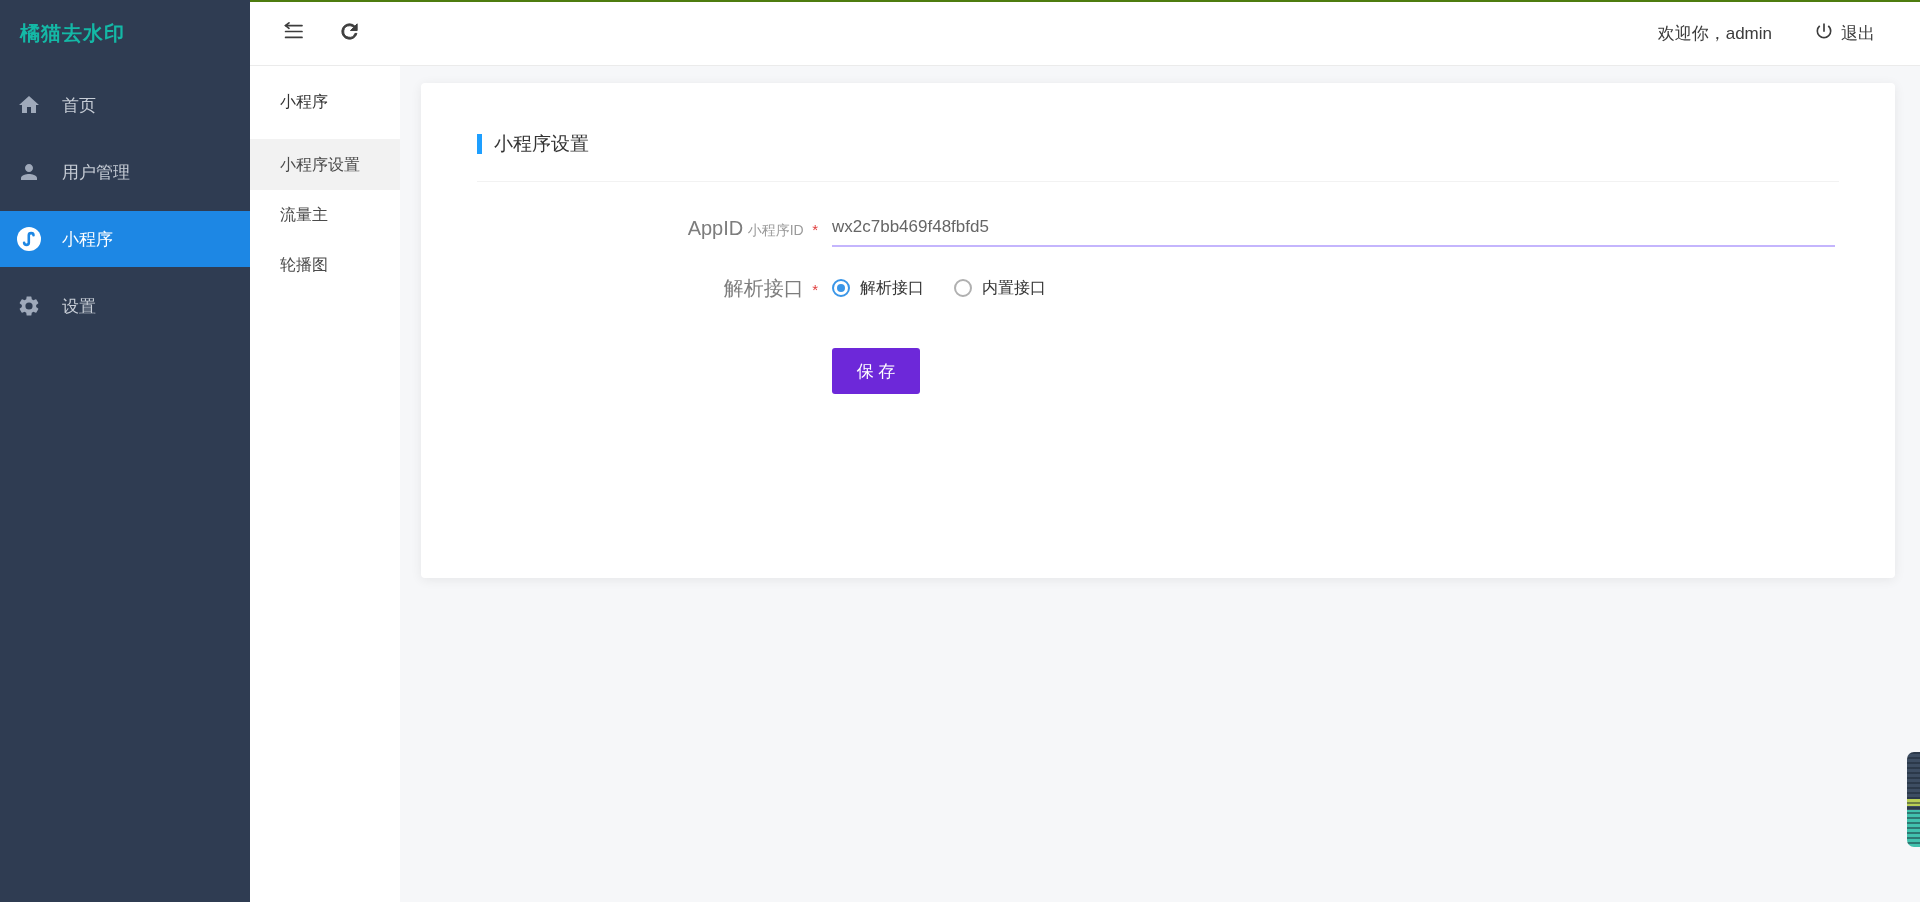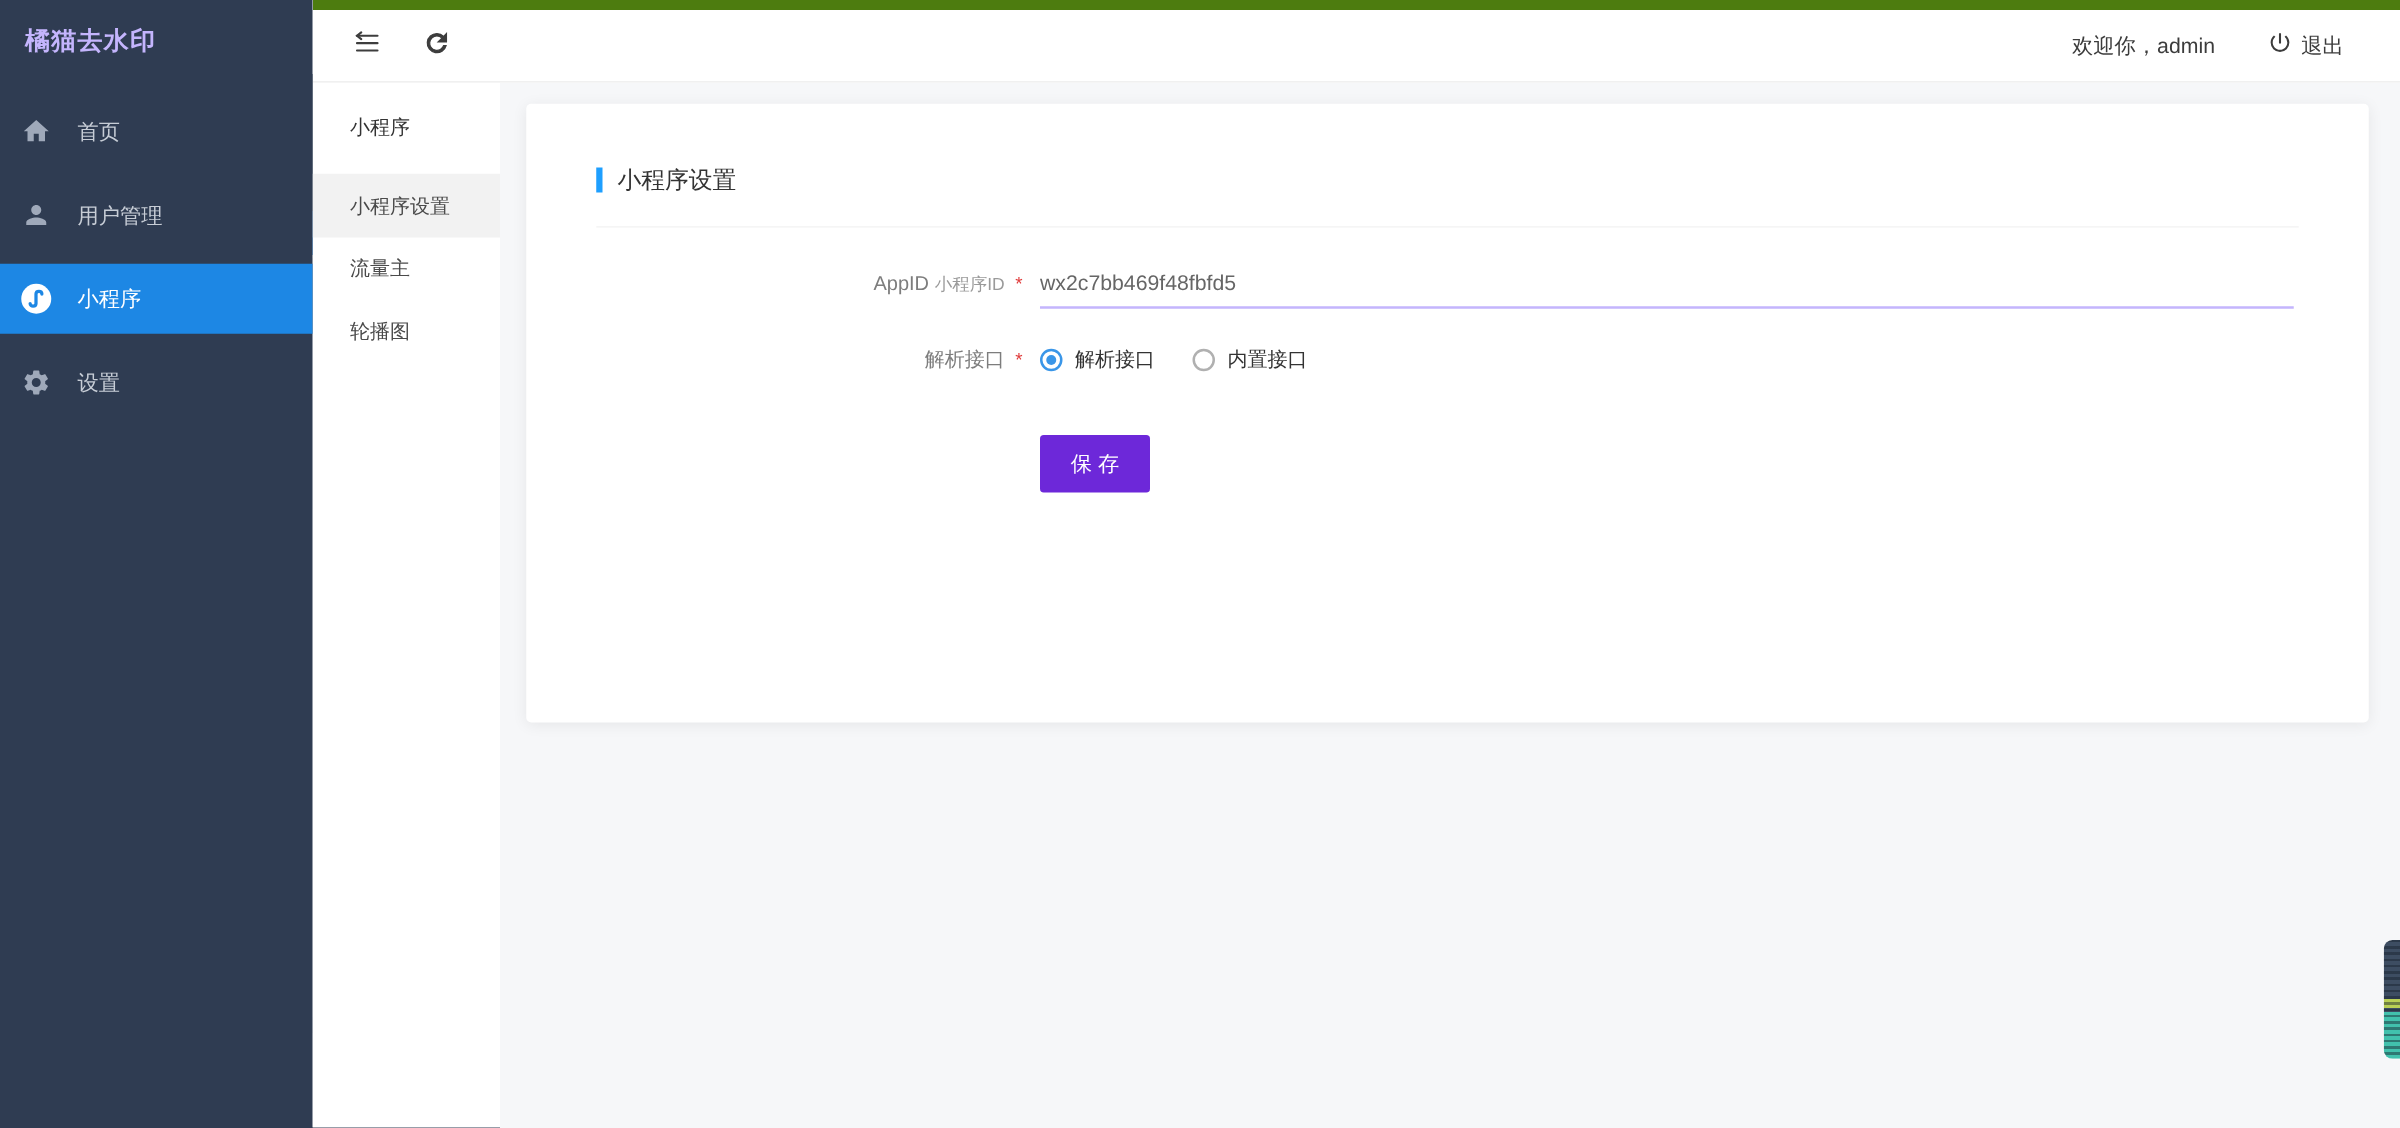--- a/index.html
+++ b/index.html
@@ -2,21 +2,21 @@
 <html><head>
 <meta charset="utf-8">
 <style>
   * { margin:0; padding:0; box-sizing:border-box; }
   html,body { width:1920px; height:902px; overflow:hidden;
     font-family:"Liberation Sans","DejaVu Sans",sans-serif; background:#f6f7f9; }
 
   
   .sidebar { position:fixed; left:0; top:0; width:250px; height:902px;
     background:#2f3c52; z-index:30; }
-  .logo { height:66px; line-height:66px; padding-left:20px; color:#c4b5fd;
+  .logo { height:66px; line-height:66px; padding-left:20px; color:#14b8a6;
     font-size:20px; font-weight:bold; letter-spacing:1px; }
   .nav { padding-top:11px; }
   .nav-item { height:56px; margin-bottom:11px; display:flex; align-items:center;
     padding-left:16px; cursor:pointer; color:#c7cdd6; font-size:17px; }
   .nav-item .nav-ic { width:26px; height:26px; margin-right:20px; display:flex;
     align-items:center; justify-content:center; }
   .nav-item svg { fill:#9fa9ba; }
   .nav-item.active { background:#1d87e4; color:#ffffff; }
   .nav-item.active svg { fill:#ffffff; }
 
@@ -24,21 +24,21 @@
   .submenu { position:fixed; left:250px; top:0; width:150px; height:902px;
     background:#ffffff; z-index:20; }
   .submenu-title { height:140px; padding:0 0 0 30px; display:flex; align-items:center;
     font-size:16px; color:#333; border-bottom:1px solid #f2f2f2; padding-top:66px; }
   .submenu-item { height:50px; display:flex; align-items:center; padding-left:30px;
     font-size:16px; color:#4a4a4a; cursor:pointer; }
   .submenu-item.active { background:#f2f2f2; }
 
   
   .topbar { position:fixed; left:250px; top:0; width:1670px; height:66px;
-    background:#ffffff; border-top:8px solid #4d7c0f; border-bottom:1px solid #ebebeb;
+    background:#ffffff; border-top:2px solid #4d7c0f; border-bottom:1px solid #ebebeb;
     display:flex; align-items:center; z-index:25; }
   .topbar-left { display:flex; align-items:center; gap:26px; padding-left:28px; }
   .tool-btn { width:30px; height:30px; display:flex; align-items:center;
     justify-content:center; cursor:pointer; }
   .tool-btn svg { stroke:#3d3d3d; fill:#3d3d3d; }
   .topbar-right { margin-left:auto; display:flex; align-items:center; padding-right:45px; }
   .welcome { font-size:17px; color:#3c3c3c; margin-right:42px; }
   .logout { display:flex; align-items:center; gap:7px; cursor:pointer;
     font-size:17px; color:#3c3c3c; }
 
@@ -49,21 +49,21 @@
     background:#ffffff; border-radius:4px; box-shadow:0 2px 12px rgba(0,0,0,.07);
     padding:48px 56px 0 56px; }
   .card-title { display:flex; align-items:center; }
   .accent-bar { width:5px; height:20px; background:#1e9fff; margin-right:12px; }
   .card-title-text { font-size:19px; color:#333333; }
   .card-divider { margin-top:24px; border-bottom:1px solid #f2f2f2; }
 
   .form { margin-top:26px; }
   .form-row { display:flex; align-items:center; height:40px; margin-bottom:20px; }
   .form-label { width:355px; padding-right:14px; text-align:right; white-space:nowrap; }
-  .lbl-main { font-size:16px; color:#7d7d7d; }
+  .lbl-main { font-size:20px; color:#7d7d7d; }
   .lbl-sub  { font-size:14px; color:#9a9a9a; }
   .lbl-req  { font-size:15px; color:#e03c3c; margin-left:4px; }
   .form-control { flex:0 0 1003px; display:flex; align-items:center; }
   .line-input { width:1003px; height:38px; border:none; outline:none;
     border-bottom:2px solid #c4b5fd; font-size:17px; color:#666666;
     font-family:"Liberation Sans","DejaVu Sans",sans-serif; background:transparent; }
   .line-input.pwd { letter-spacing:2px; font-size:15px; color:#555; }
 
   .radio-option { display:flex; align-items:center; margin-right:30px; cursor:pointer; }
   .radio { width:18px; height:18px; border-radius:50%; position:relative;

